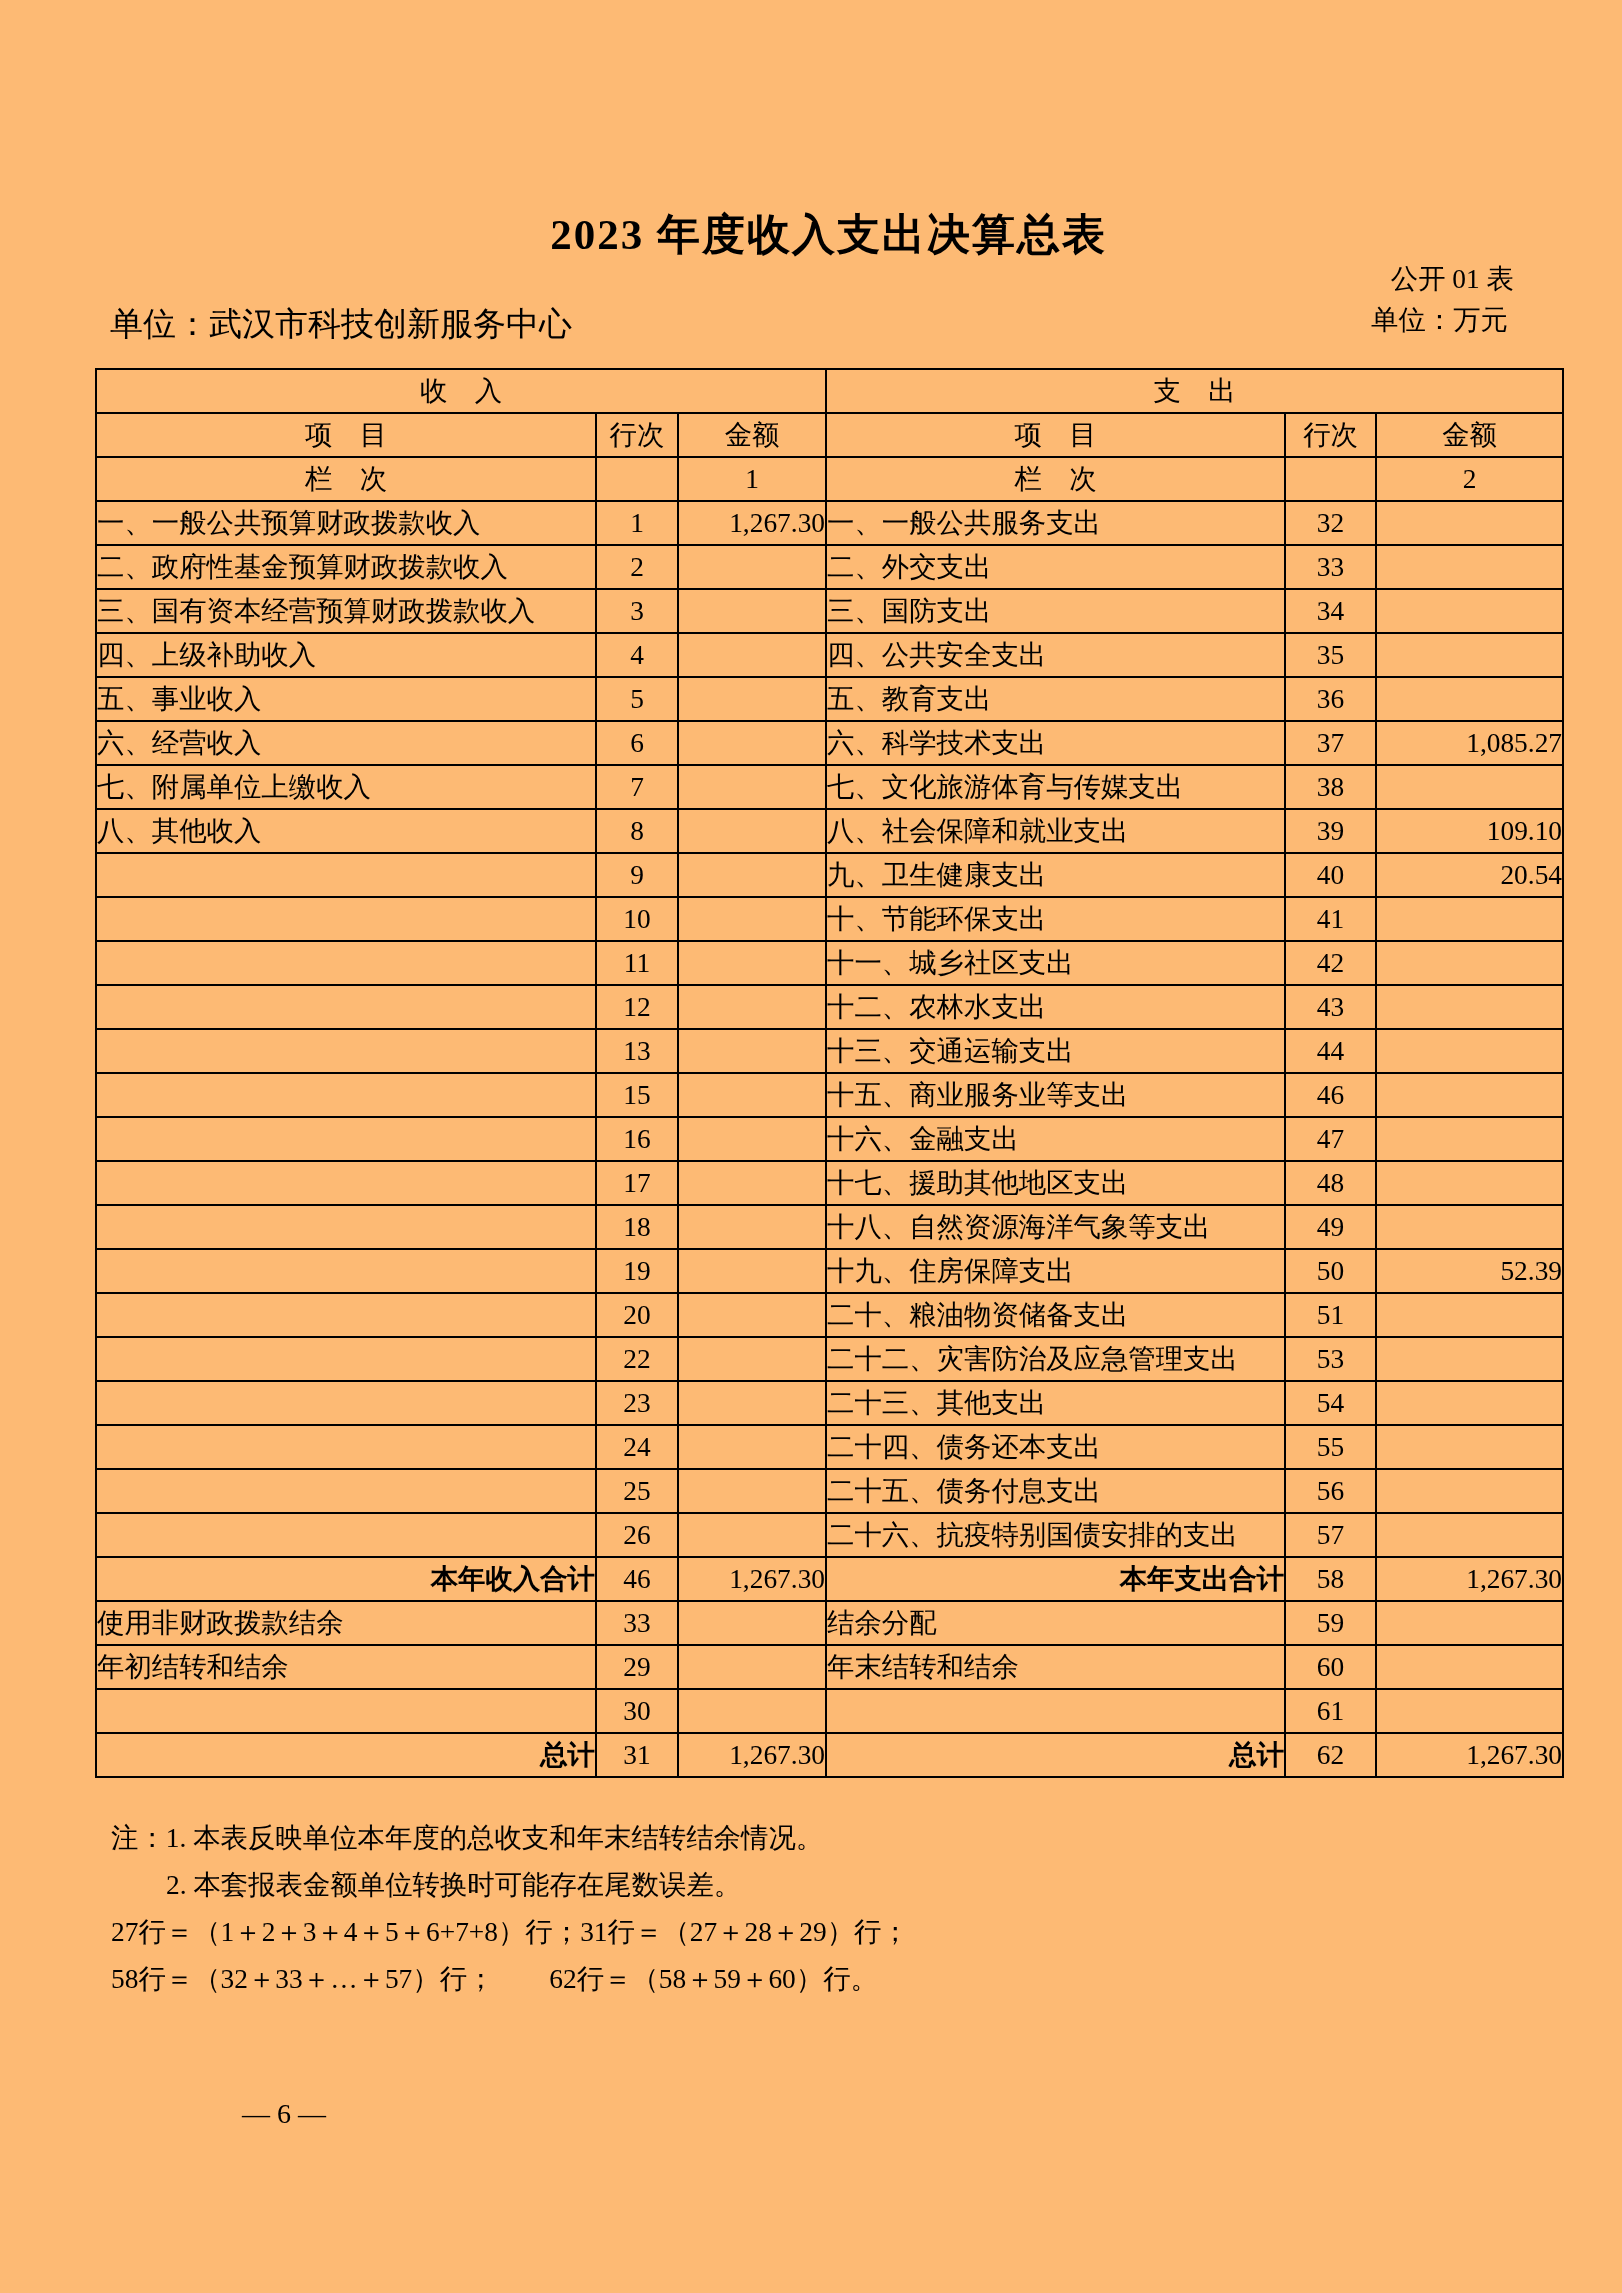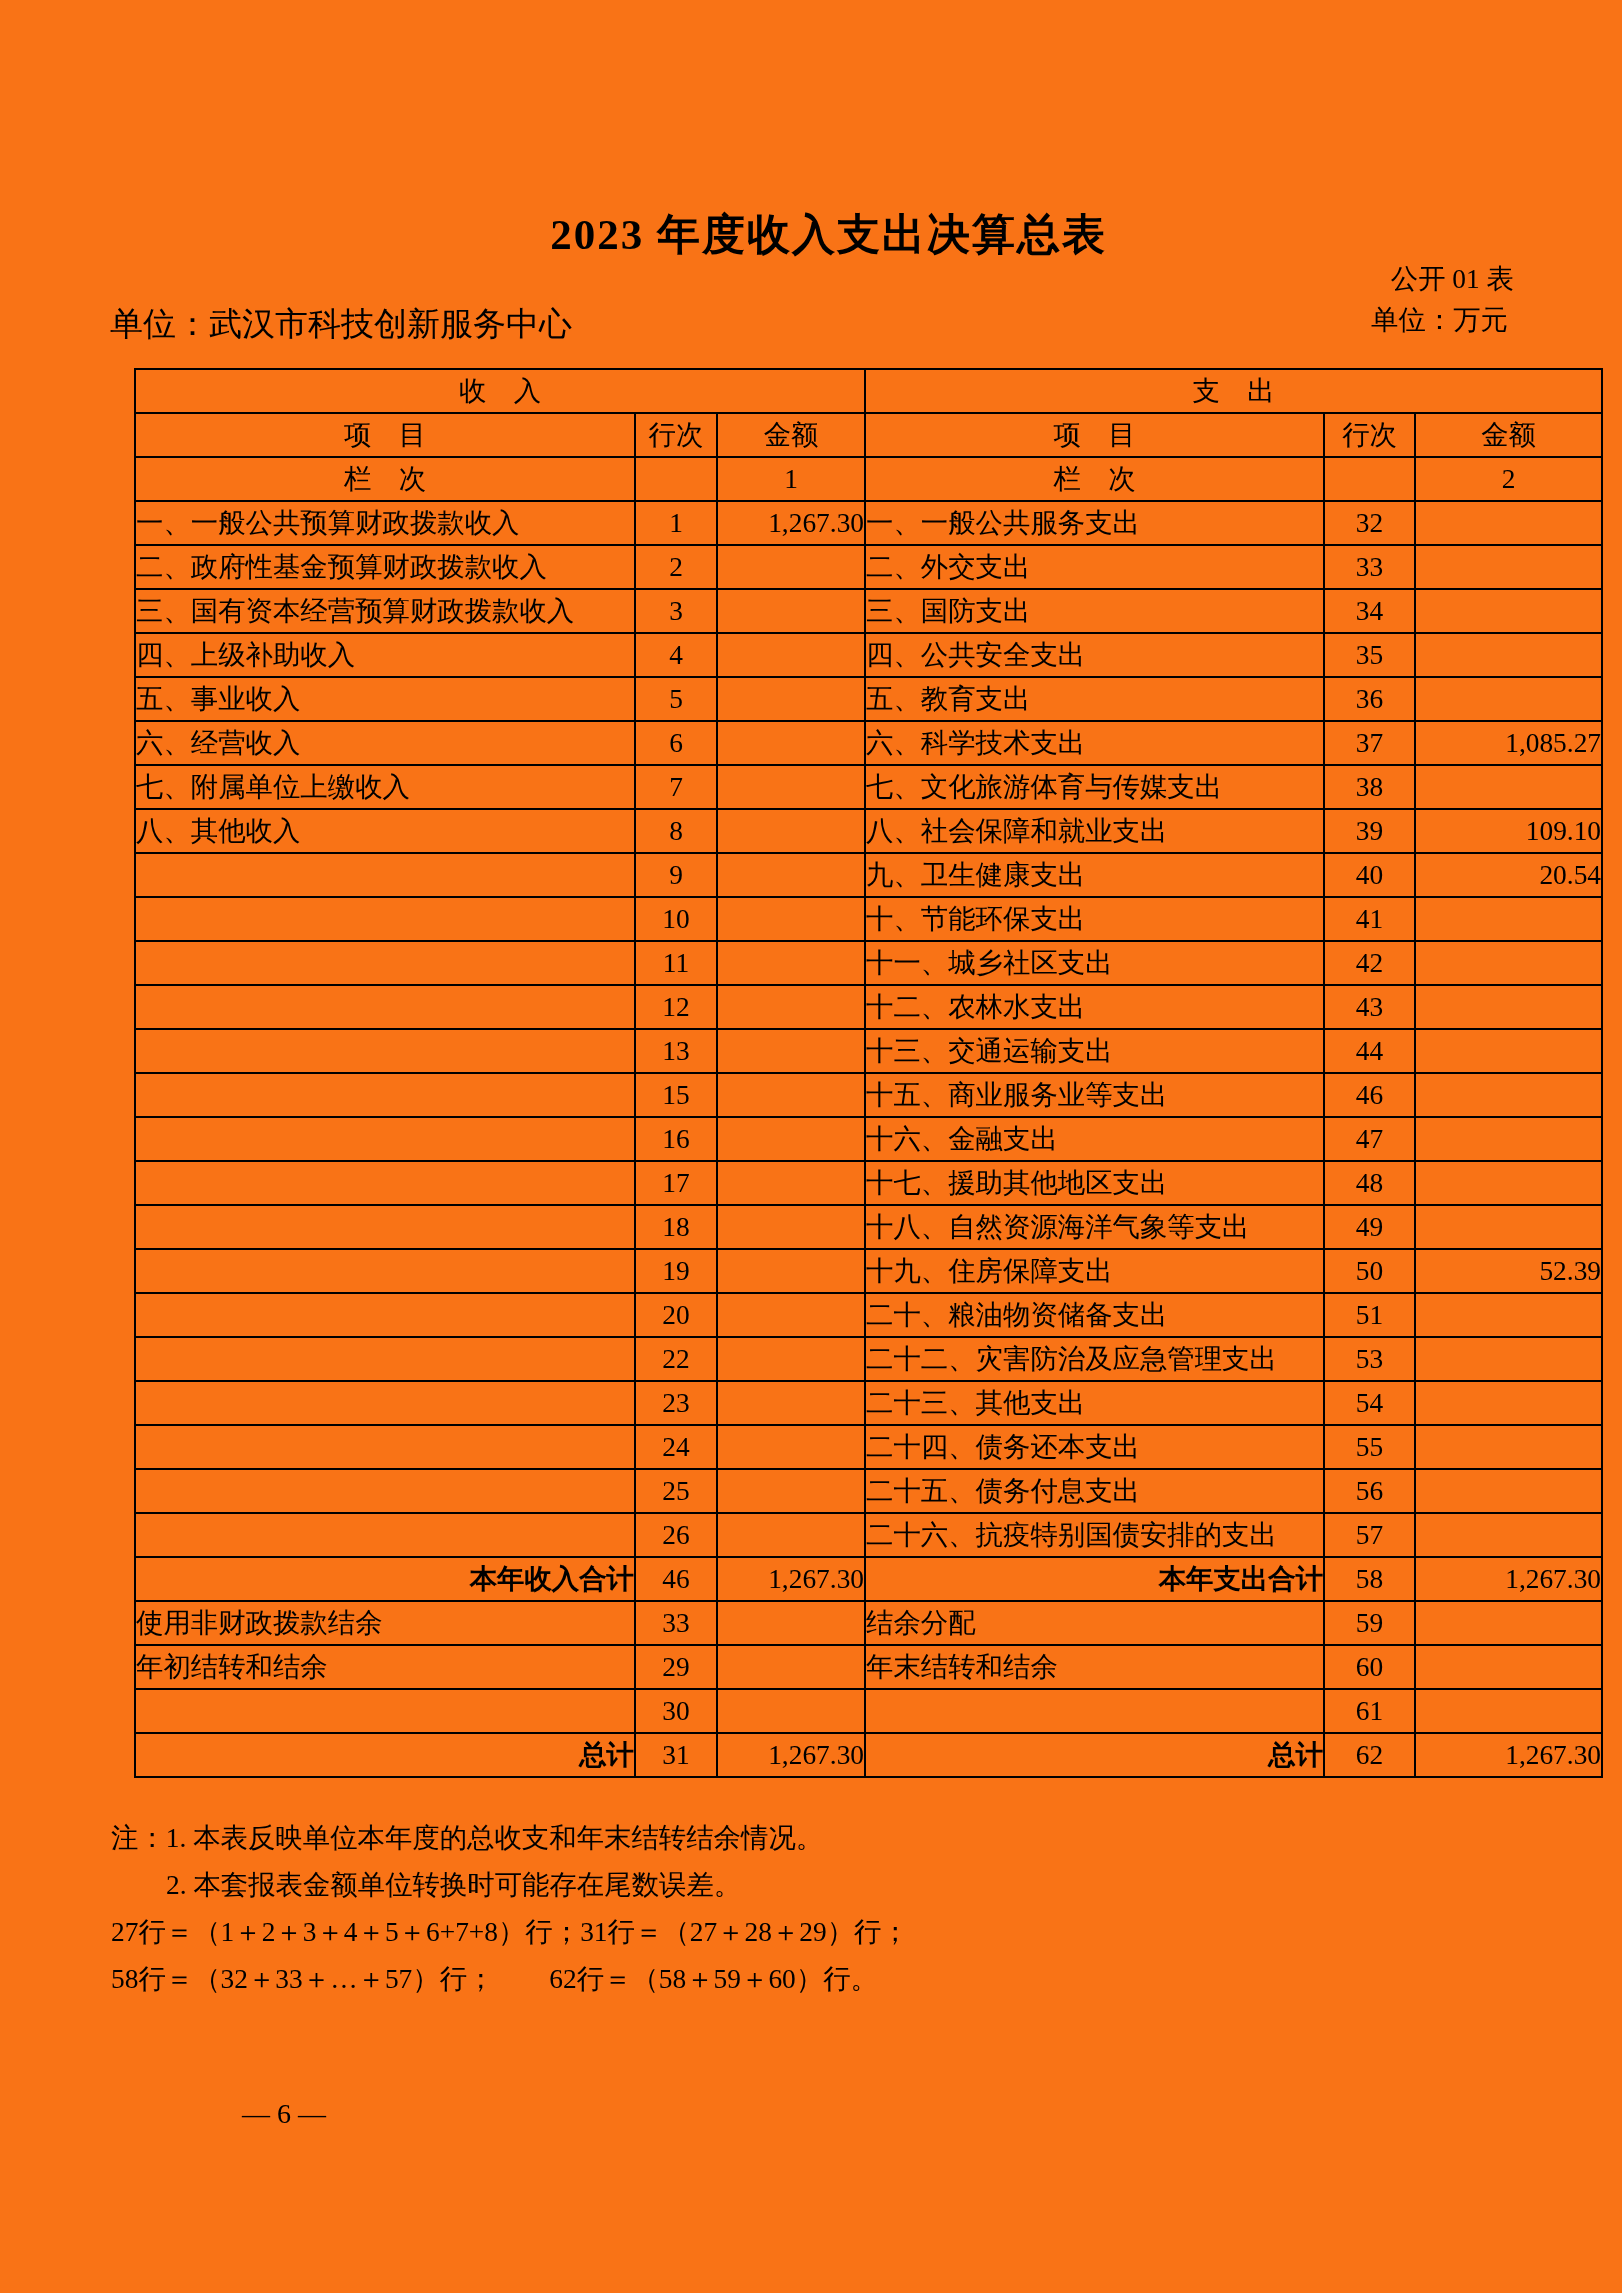--- a/index.html
+++ b/index.html
@@ -3,21 +3,21 @@
 <meta charset="utf-8">
 <style>
   html, body { margin: 0; padding: 0; background: #ffffff; }
   body {
     width: 1622px; height: 2294px;
     font-family: "Liberation Serif", "DejaVu Serif", serif;
     color: #000;
     position: relative;
     overflow: hidden;
   }
-  .page { position: absolute; inset: 0; background: #f97316; }
+  .page { position: absolute; inset: 0; background: #fdba74; }
 
   .doc-title {
     position: absolute; top: 206px; left: 95px; width: 1467px;
     text-align: center; font-size: 43px; font-weight: bold;
     letter-spacing: 2px; white-space: nowrap;
   }
   .form-no {
     position: absolute; top: 261px; left: 95px; width: 1419px;
     text-align: right; font-size: 27.4px; white-space: nowrap;
   }
@@ -28,21 +28,20 @@
   .unit-right {
     position: absolute; top: 302px; left: 89px; width: 1419px;
     text-align: right; font-size: 27.4px; white-space: nowrap;
   }
 
   table.fin {
     position: absolute; top: 368px; left: 95px;
     width: 1467px;
     border-collapse: collapse; table-layout: fixed;
     border: 2.9px solid #000;
-    margin-left: 39px;
   }
   table.fin td {
     border: 2px solid #000;
     height: 42px;
     font-size: 27.4px;
     padding: 0;
     overflow: hidden;
     white-space: nowrap;
     vertical-align: middle;
   }

